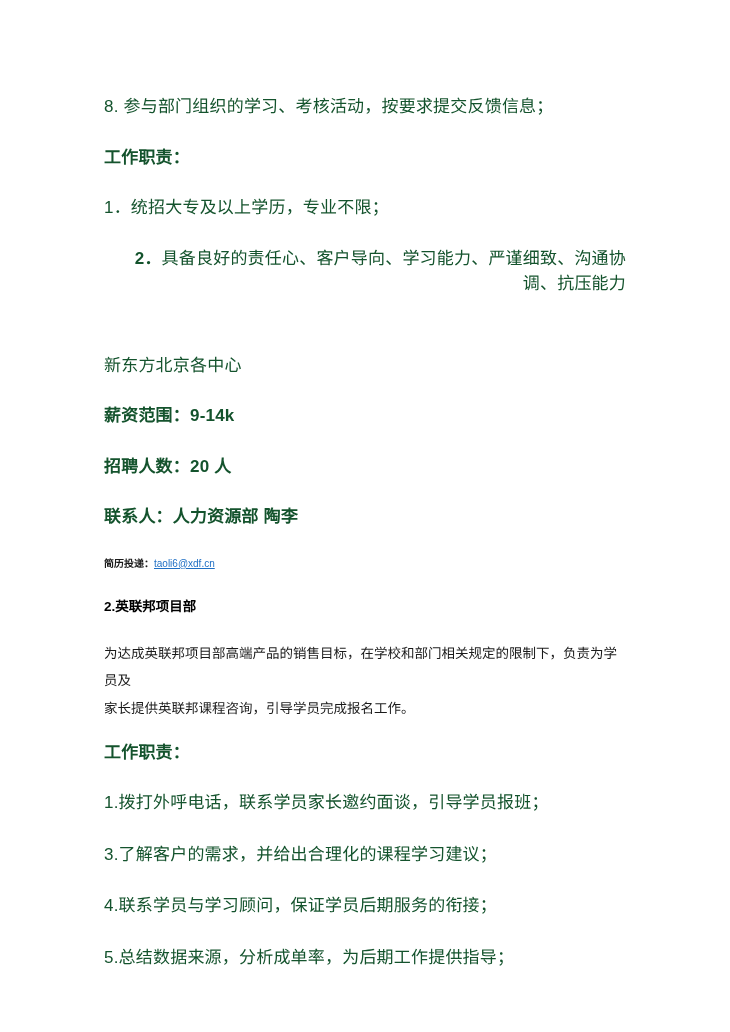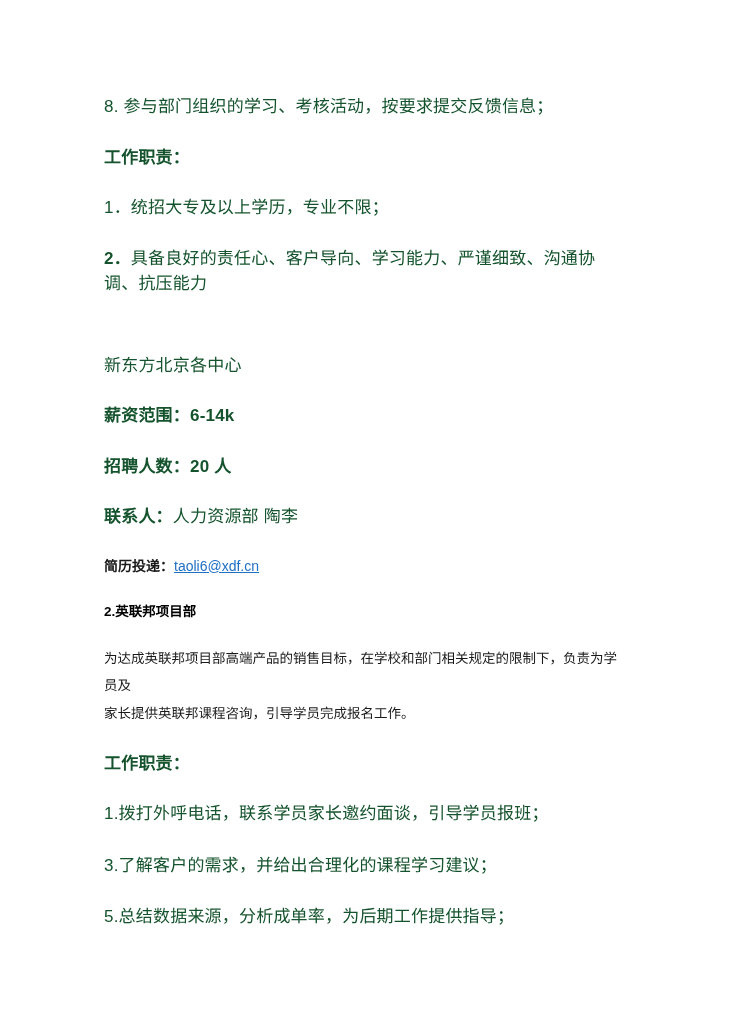--- a/index.html
+++ b/index.html
@@ -32,57 +32,58 @@
   .para.bold {
     font-weight: bold;
   }
   .para.tight {
   }
   .para.gap-lg {
     margin-bottom: 56px;
   }
   .para.numbered-bold {
     font-weight: bold;
+    text-align: right;
   }
   .para.numbered-bold .rest {
     font-weight: normal;
   }
   .link {
     color: #1f6fc4;
     text-decoration: underline;
     cursor: pointer;
   }
   .mail-row {
-    font-size: 14px;
+    font-size: 10px;
     margin: 0 0 25px 0;
     color: #1a1a1a;
   }
   .mail-row .label {
     font-weight: bold;
   }
   .section-head {
     font-size: 13.5px;
     font-weight: bold;
     margin: 0 0 25px 0;
     color: #000000;
   }
   .intro {
     font-size: 13.5px;
     line-height: 2.05;
-    margin: 0 0 23px 0;
+    margin: 0 0 17px 0;
     color: #1a1a1a;
   }
   .kv .label {
     font-weight: bold;
   }
   .kv .value {
     font-weight: bold;
   }
   .kv .value-normal {
-    font-weight: normal;
+    font-weight: bold;
     margin-top: 28px;
   }
   .duty-list .para {
     margin-bottom: 26px;
   }
 </style>
 </head>
 <body>
 
 <div class="page">
@@ -91,38 +92,39 @@
 
   <p class="para bold">工作职责：</p>
 
   <p class="para">1．统招大专及以上学历，专业不限；</p>
 
   <p class="para numbered-bold gap-lg"><span>2．</span><span class="rest">具备良好的责任心、客户导向、学习能力、严谨细致、沟通协调、抗压能力</span></p>
 
 
   <p class="para">新东方北京各中心</p>
 
-  <p class="para kv"><span class="label">薪资范围：</span><span class="value">6-14k</span></p>
+  <p class="para kv"><span class="label">薪资范围：</span><span class="value">9-14k</span></p>
 
   <p class="para kv"><span class="label">招聘人数：</span><span class="value">20 人</span></p>
 
   <p class="para kv"><span class="label">联系人：</span><span class="value-normal">人力资源部 陶李</span></p>
 
   <p class="mail-row"><span class="label">简历投递：</span><a class="link" href="#">taoli6@xdf.cn</a></p>
 
   <p class="section-head">2.英联邦项目部</p>
 
 
   <p class="intro">
     <span>为达成英联邦项目部高端产品的销售目标，在学校和部门相关规定的限制下，负责为学员及</span><br>
     <span>家长提供英联邦课程咨询，引导学员完成报名工作。</span>
   </p>
 
   <p class="para bold tight">工作职责：</p>
 
   <div class="duty-list">
     <p class="para">1.拨打外呼电话，联系学员家长邀约面谈，引导学员报班；</p>
     <p class="para">3.了解客户的需求，并给出合理化的课程学习建议；</p>
+    <p class="para">4.联系学员与学习顾问，保证学员后期服务的衔接；</p>
     <p class="para">5.总结数据来源，分析成单率，为后期工作提供指导；</p>
 
   </div>
 
 </div>
 
 </body></html>

